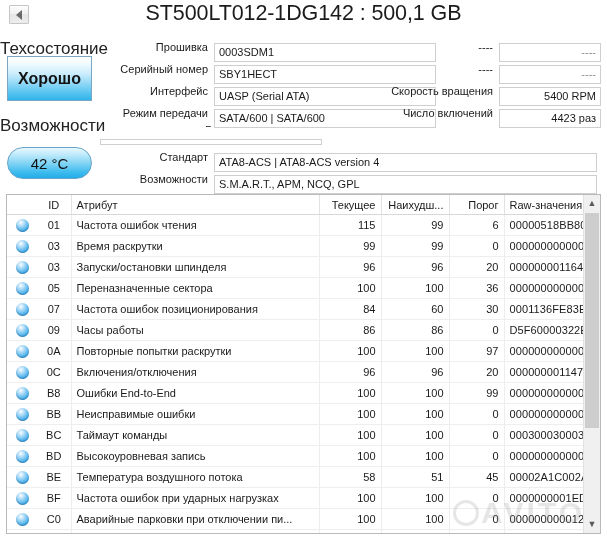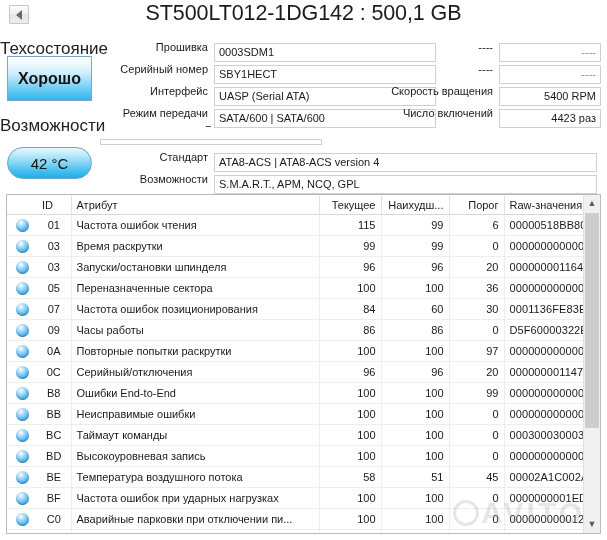--- a/index.html
+++ b/index.html
@@ -194,21 +194,21 @@
     border-bottom: 1px solid #d8d8d8;
     border-right: 1px solid #e2e2e2;
     color: #1a1a1a;
     padding: 0 5px;
     white-space: nowrap;
     overflow: hidden;
   }
   table.smart thead th.c-dot-h { border-right: none; }
   table.smart thead th.lft { text-align: left; }
   table.smart thead th.rgt { text-align: right; }
-  table.smart thead th.ctr { text-align: left; }
+  table.smart thead th.ctr { text-align: center; }
 
   table.smart tbody td {
     height: 20px;
     border-bottom: 1px solid #eeeeee;
     border-right: 1px solid #ededed;
     padding: 0 5px;
     white-space: nowrap;
     overflow: hidden;
     color: #1a1a1a;
   }
@@ -430,21 +430,21 @@
             <td class="ctr">0A</td>
             <td class="lft">Повторные попытки раскрутки</td>
             <td class="rgt">100</td>
             <td class="rgt">100</td>
             <td class="rgt">97</td>
             <td class="raw">000000000000</td>
           </tr>
           <tr>
             <td class="dotcell"><span class="dot"></span></td>
             <td class="ctr">0C</td>
-            <td class="lft">Серийный/отключения</td>
+            <td class="lft">Включения/отключения</td>
             <td class="rgt">96</td>
             <td class="rgt">96</td>
             <td class="rgt">20</td>
             <td class="raw">000000001147</td>
           </tr>
           <tr>
             <td class="dotcell"><span class="dot"></span></td>
             <td class="ctr">B8</td>
             <td class="lft">Ошибки End-to-End</td>
             <td class="rgt">100</td>

